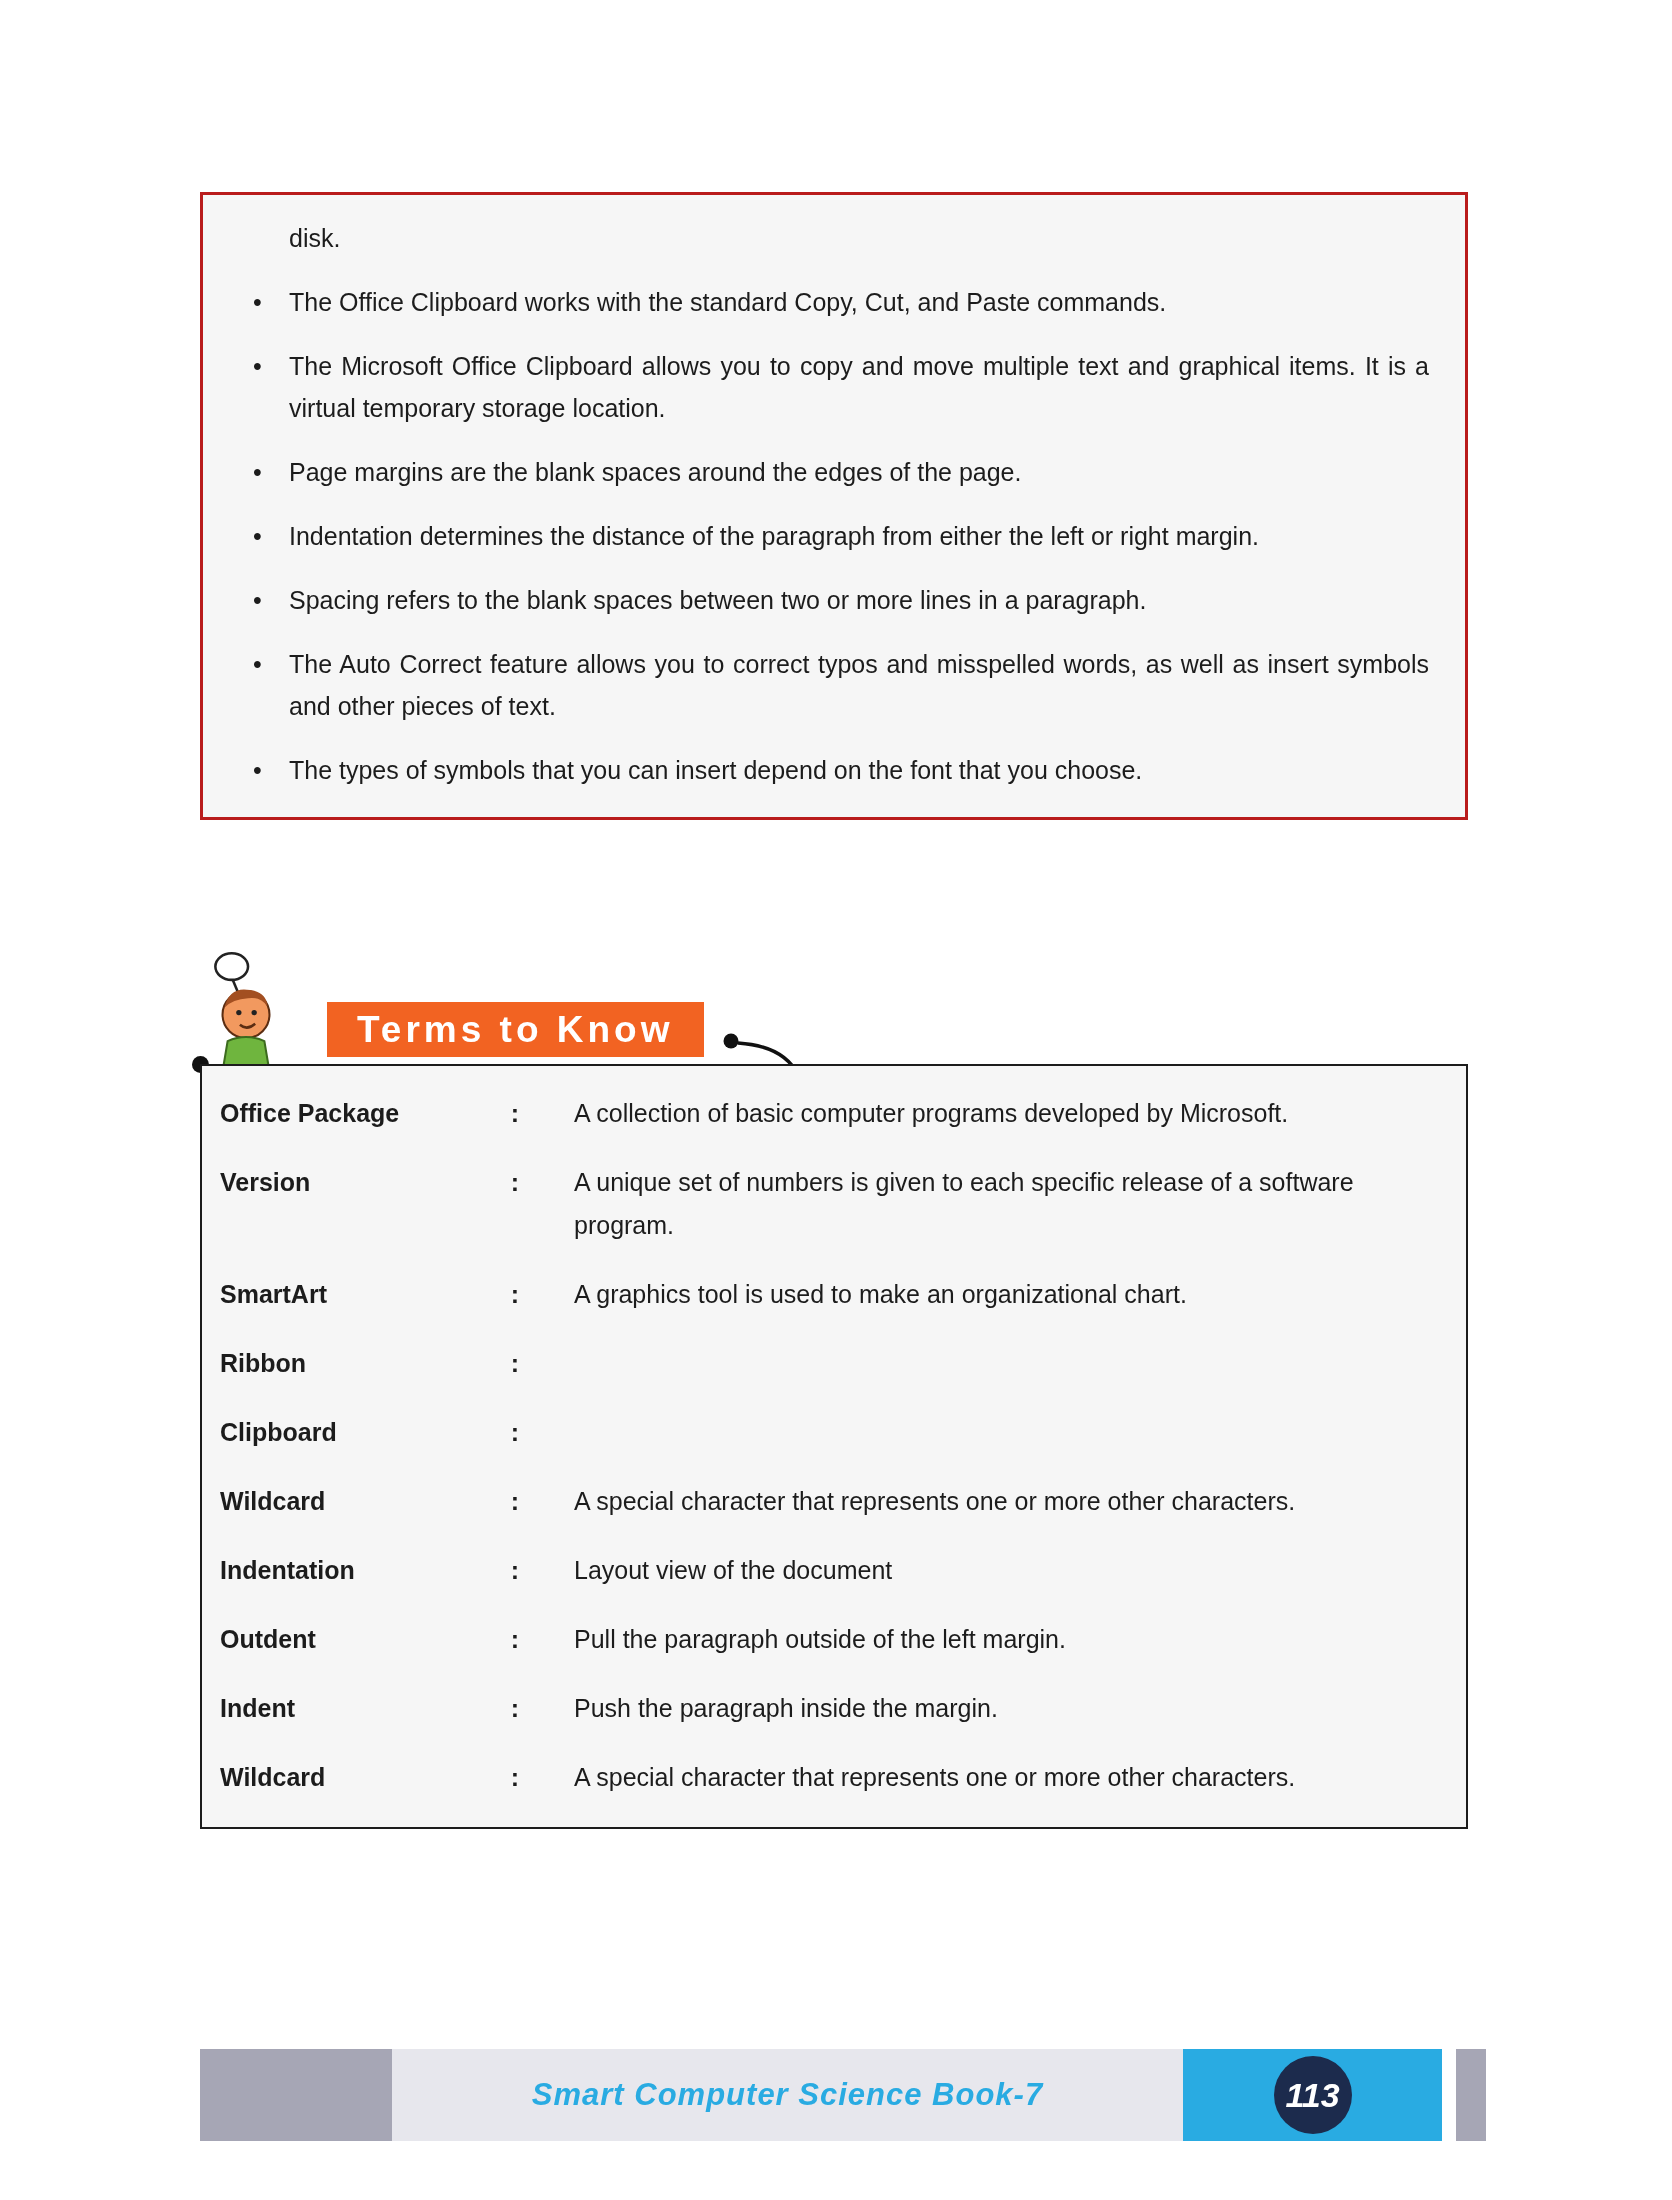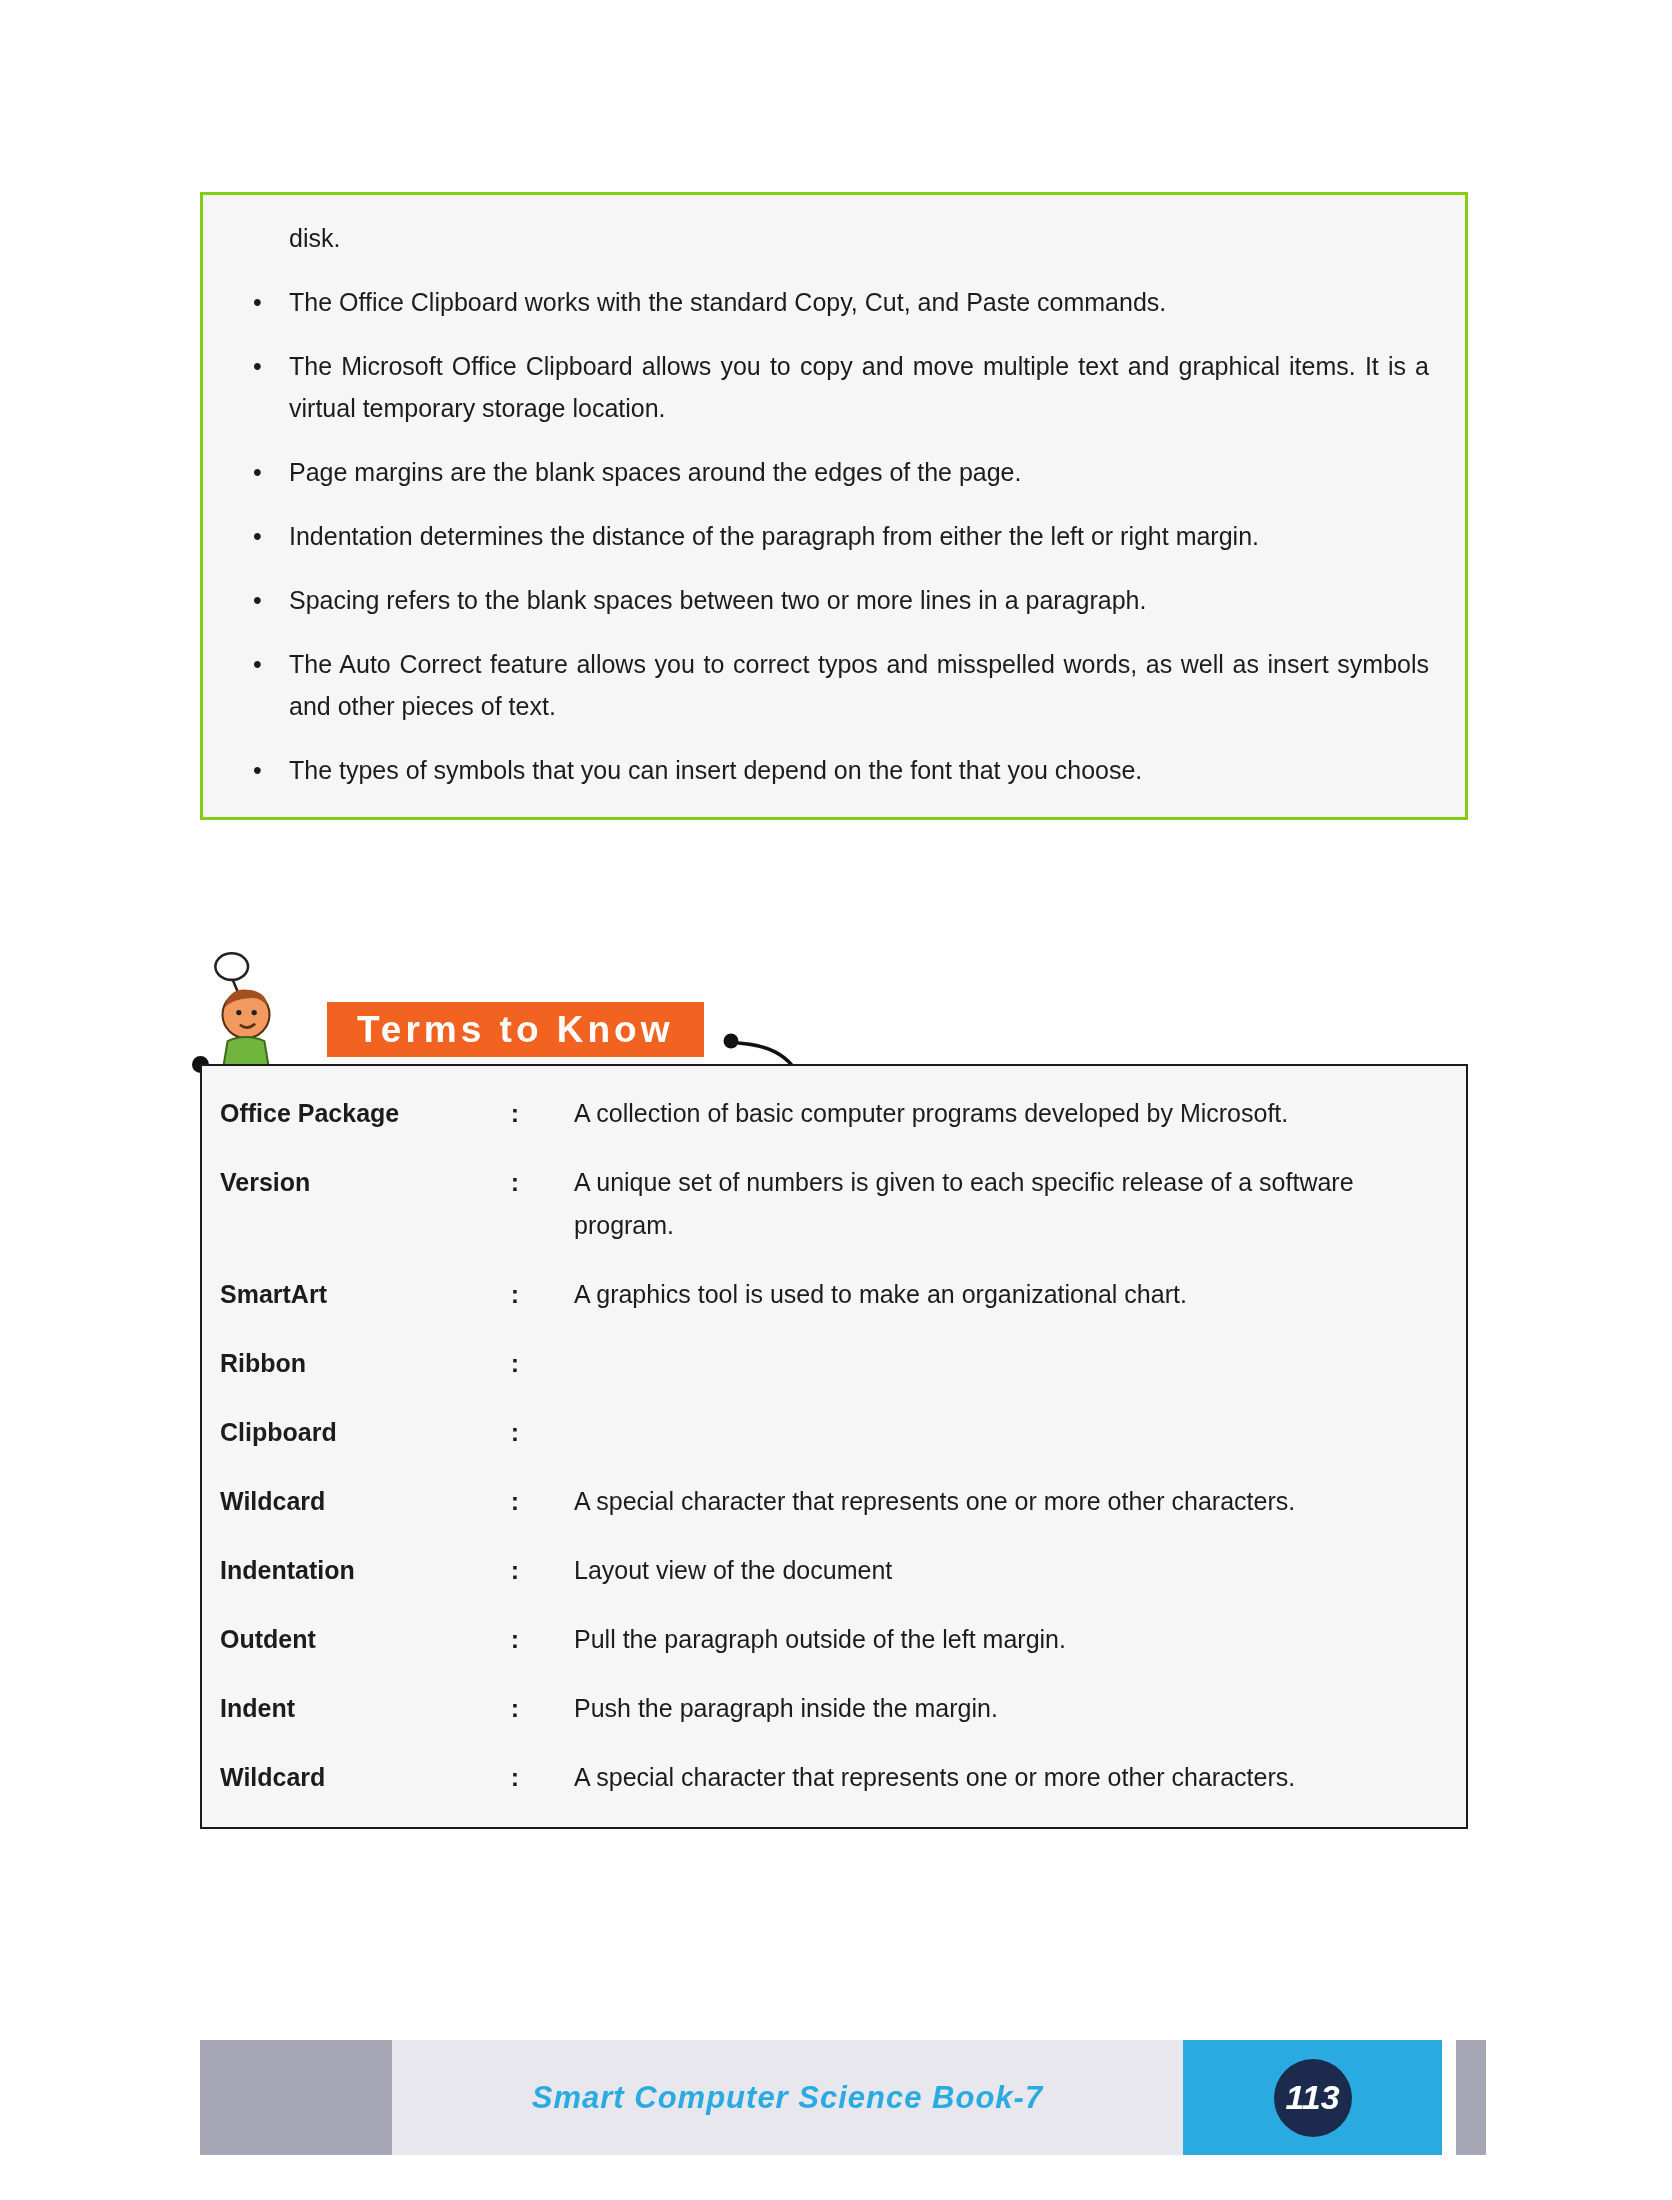--- a/index.html
+++ b/index.html
@@ -12,21 +12,21 @@
     --footer_light:#e7e7ed;
   }
   *{margin:0;padding:0;box-sizing:border-box;}
   html,body{background:#ffffff;}
   body{font-family:"Liberation Sans", sans-serif;color:var(--ink);}
   .page{position:relative;width:1672px;height:2200px;background:#ffffff;overflow:hidden;}
 
   
   .summary-box{
     position:absolute;left:200px;top:192px;width:1268px;
-    border:3px solid #84cc16;background:var(--box_bg);
+    border:3px solid #b91c1c;background:var(--box_bg);
     padding:22px 36px 26px 36px;
   }
   .s-item{display:flex;margin-bottom:22px;}
   .s-item:last-child{margin-bottom:0;}
   .s-item .bullet{
     flex:0 0 50px;text-align:left;padding-left:14px;
     font-size:25px;line-height:42px;
   }
   .s-item .s-text{
     flex:1;font-size:25px;line-height:42px;color:var(--ink);
@@ -55,21 +55,21 @@
   }
   .t-row{display:flex;margin-bottom:26px;align-items:flex-start;gap:41px;}
   .t-row:last-child{margin-bottom:0;}
   .t-name{flex:0 0 245px;font-size:25px;font-weight:bold;line-height:43px;}
   .t-colon{flex:0 0 18px;font-size:25px;font-weight:bold;line-height:43px;text-align:center;}
   .t-def{flex:1;font-size:25px;line-height:43px;margin-left:9px;}
   .t-def.just{text-align:justify;}
 
   
   .footer{position:absolute;left:0;top:2037px;width:1672px;height:92px;}
-  .footer .seg{position:absolute;top:3px;height:115px;}
+  .footer .seg{position:absolute;top:12px;height:92px;}
   .seg-left{left:200px;width:192px;background:var(--footer_gray);}
   .seg-mid{left:392px;width:791px;background:var(--footer_light);
     display:flex;align-items:center;justify-content:center;}
   .seg-blue{left:1183px;width:259px;background:var(--accent_cyan);
     display:flex;align-items:center;justify-content:center;font-style:italic;}
   .seg-right{left:1456px;width:30px;background:var(--footer_gray);}
   .book-title{
     font-size:31px;font-weight:bold;font-style:italic;
     color:var(--accent_cyan);letter-spacing:1px;
   }

